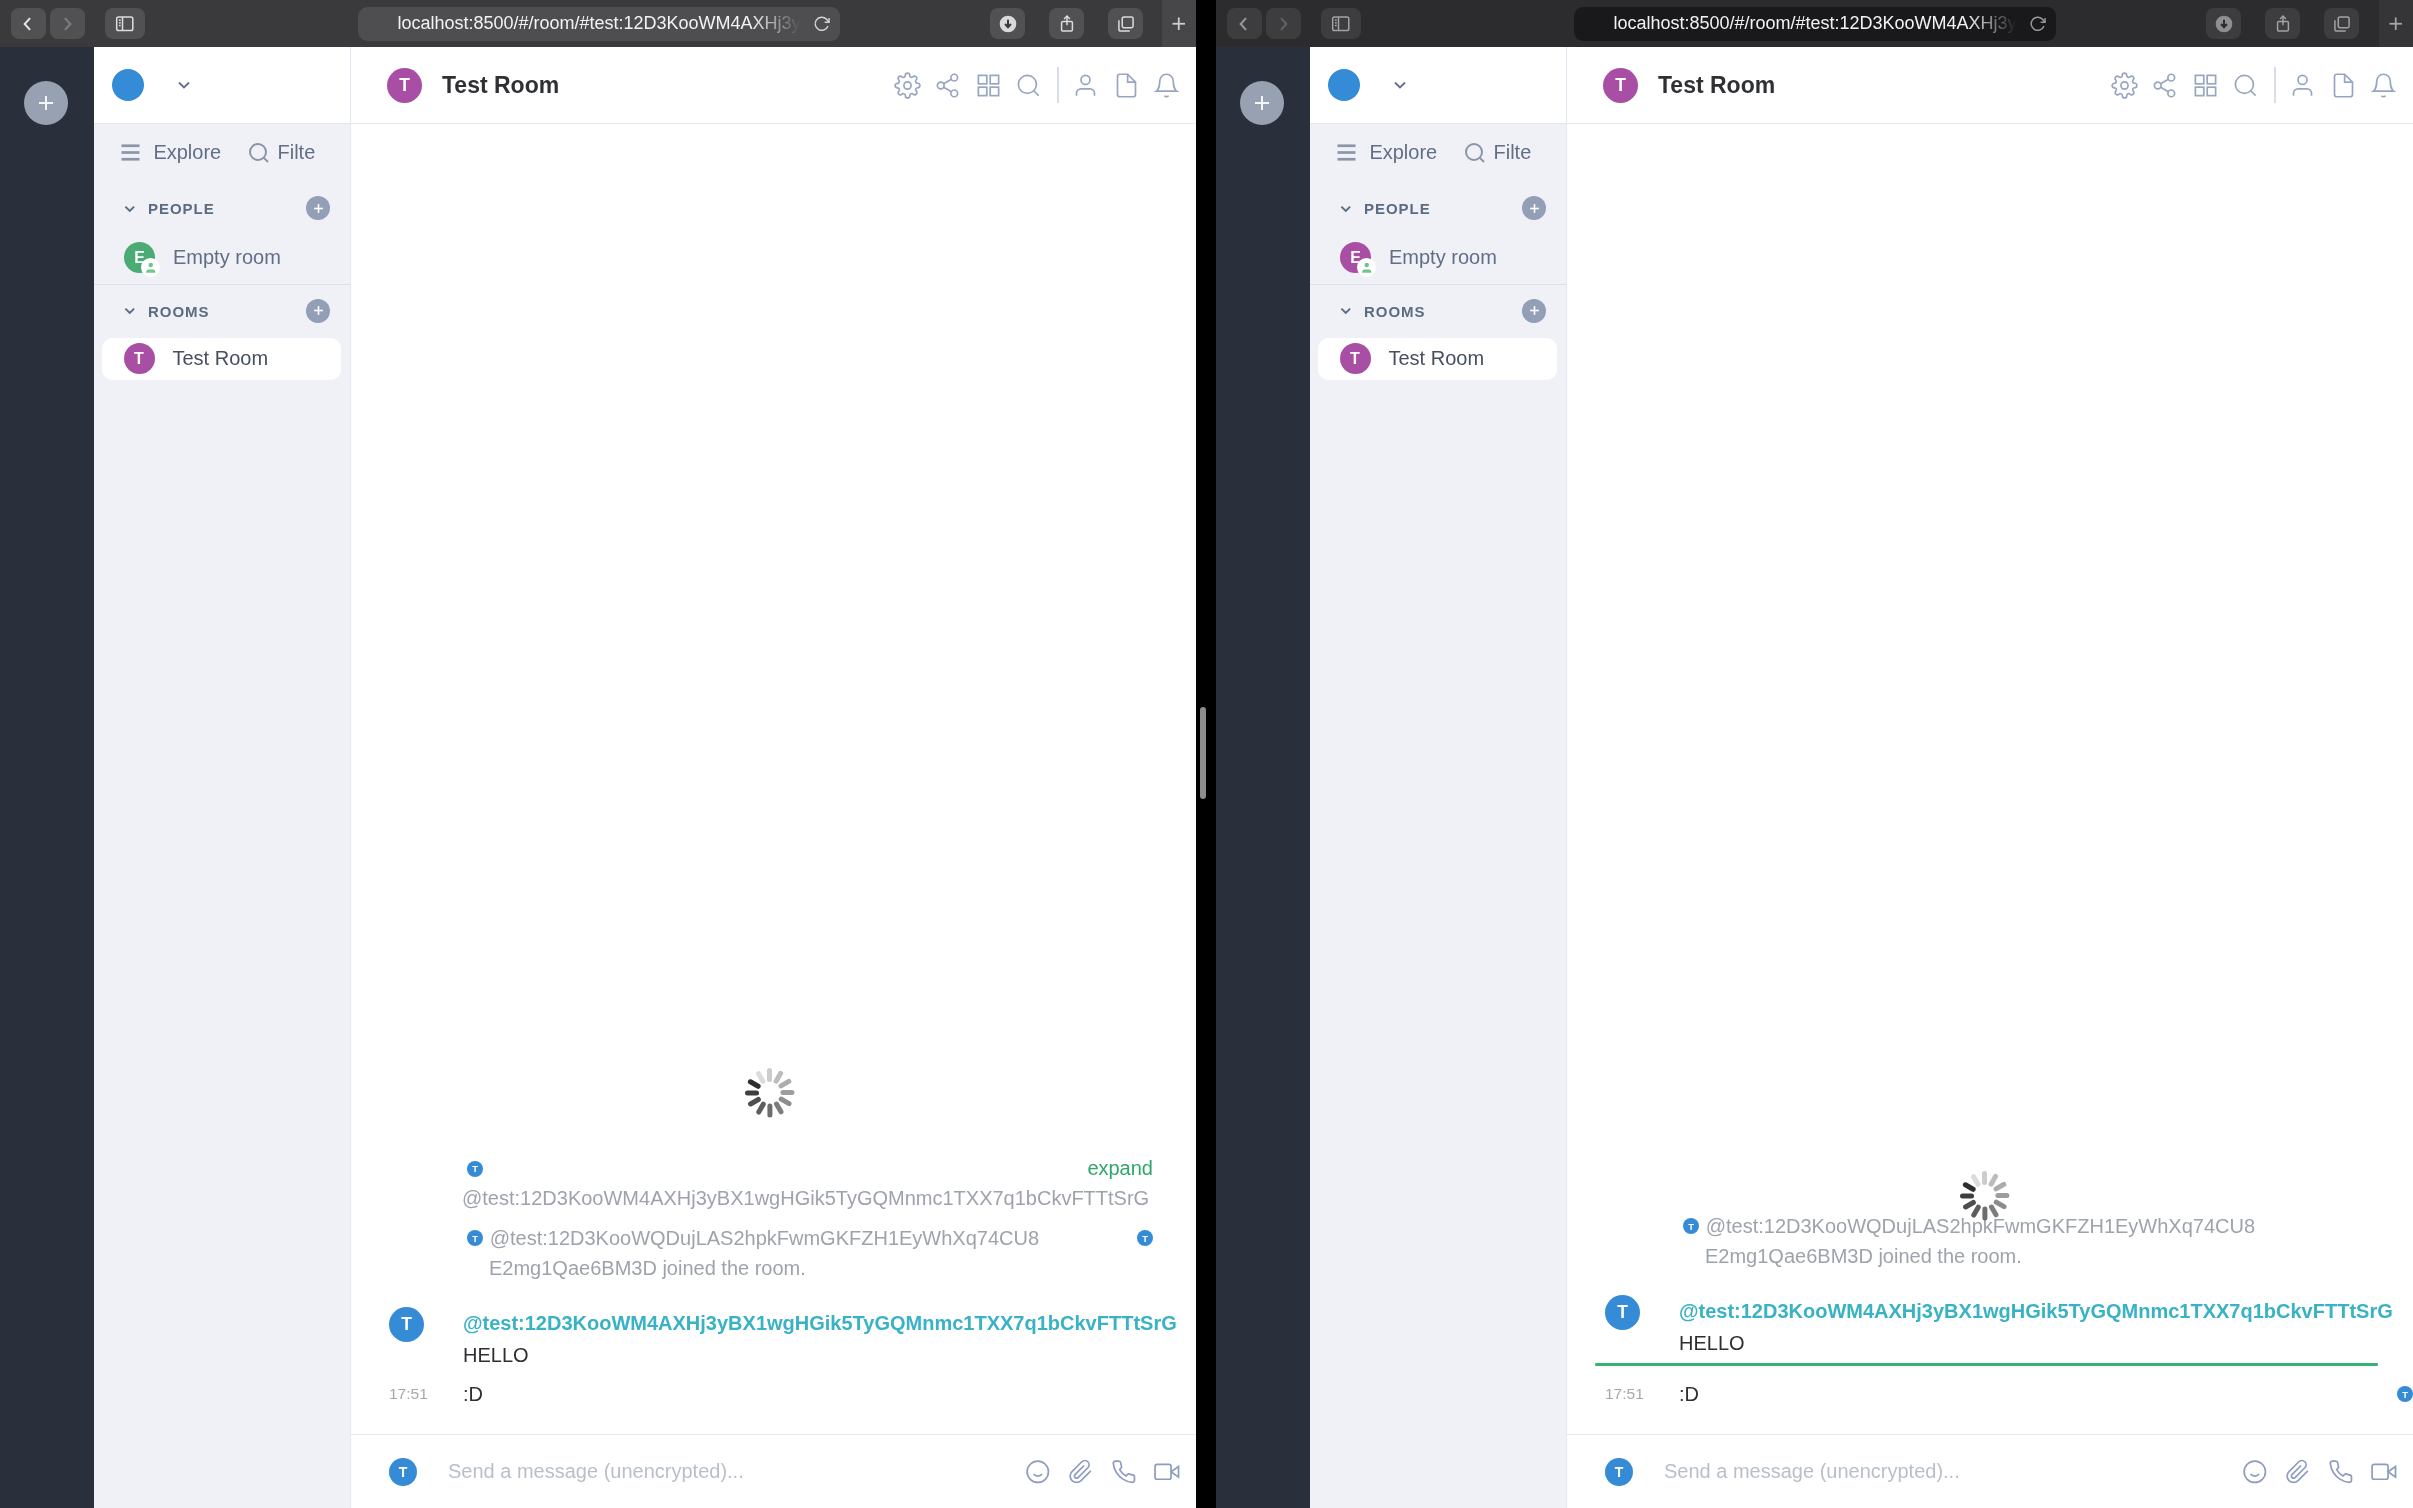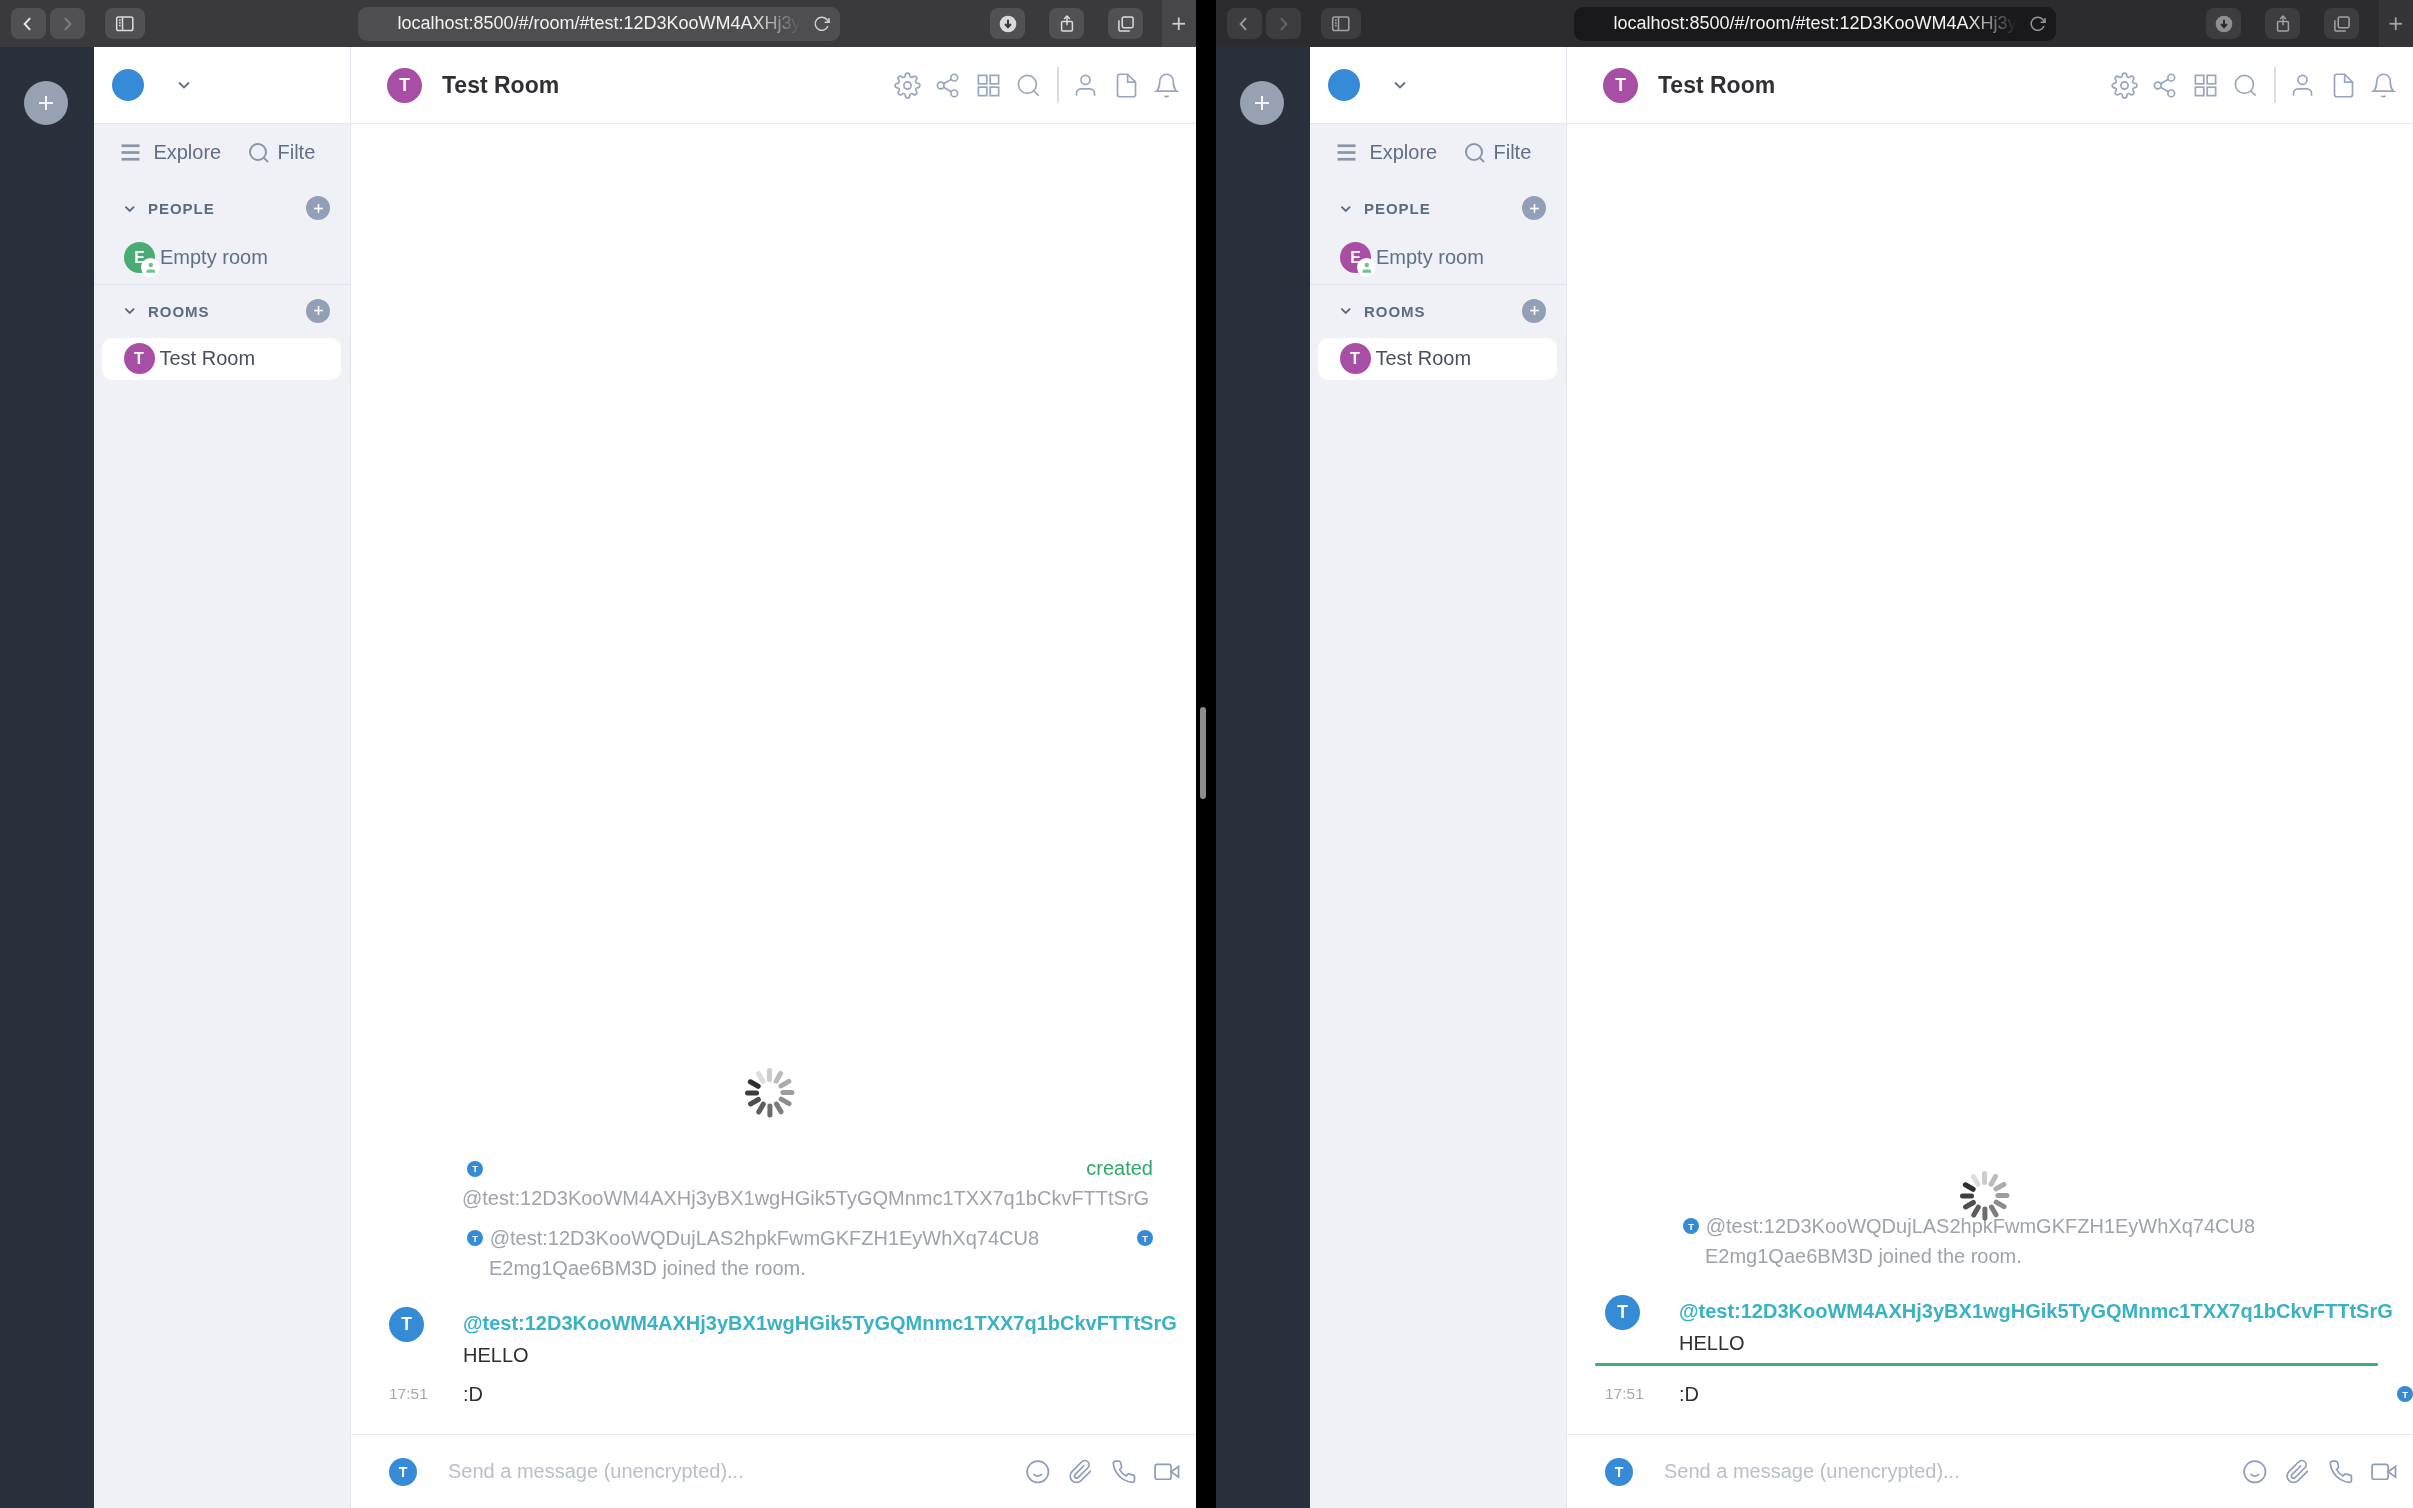--- a/index.html
+++ b/index.html
@@ -60,21 +60,21 @@
   .sb-tools .search { margin-left:25.6px; }
   .sb-tools .lbl2 { margin-left:6.7px; }
   .sb-section { margin-top:17px; height:38px; flex:none; display:flex; align-items:center;
                 padding-left:27px; position:relative; color:#5b6b80; font-size:15px;
                 font-weight:bold; letter-spacing:1px; }
   .sb-section .hd { margin-left:9.4px; }
   .add-badge { position:absolute; right:20px; top:6.7px; width:24px; height:24px; border-radius:50%;
                background:#939fb6; display:flex; align-items:center; justify-content:center; }
   .room-item { margin-top:9.4px; height:42px; flex:none; display:flex; align-items:center;
                padding-left:30px; color:#616e85; font-size:20px; }
-  .room-item .room-label { margin-left:5px; white-space:nowrap;text-align:center; }
+  .room-item .room-label { margin-left:18px; white-space:nowrap;text-align:center; }
   .room-item.selected { background:#fff; border-radius:10.8px; margin:7.4px 8.8px 0 8px;
                         padding-left:21.5px; color:#454f5e; }
   .presence-badge { position:absolute; right:-5.4px; bottom:-4px; width:19px; height:19px;
                     border-radius:50%; background:#fff; display:flex; align-items:center;
                     justify-content:center; }
   .sb-divider { margin-top:5.4px; height:1.3px; flex:none; background:#dde1ea; }
   .rooms-sec { margin-top:6.7px; }
 
   
   .main { flex:1; min-width:0; background:#fff; display:flex; flex-direction:column; }
@@ -384,21 +384,21 @@
             <div class="spoke" style="background: rgb(78, 78, 78); transform: rotate(240deg) translateY(-18px);"></div>
             <div class="spoke" style="background: rgb(62, 62, 62); transform: rotate(270deg) translateY(-18px);"></div>
             <div class="spoke" style="background: rgb(46, 46, 46); transform: rotate(300deg) translateY(-18px);"></div>
             <div class="spoke" style="background: rgb(220, 220, 220); transform: rotate(330deg) translateY(-18px);"></div>
           </div>
 
         <div class="ev-row">
           <div class="avatar av24 blue">
               <span>T</span>
             </div>
-          <span class="expand">created</span>
+          <span class="expand">expand</span>
         </div>
         <div class="ev-line pl165">@test:12D3KooWM4AXHj3yBX1wgHGik5TyGQMnmc1TXX7q1bCkvFTTtSrG</div>
 
         <div class="ev-row gap14">
           <div class="avatar av24 blue">
               <span>T</span>
             </div>
           <span class="ev-inline">@test:12D3KooWQDujLAS2hpkFwmGKFZH1EyWhXq74CU8</span>
           <div class="avatar av24 blue receipt">
               <span>T</span>

